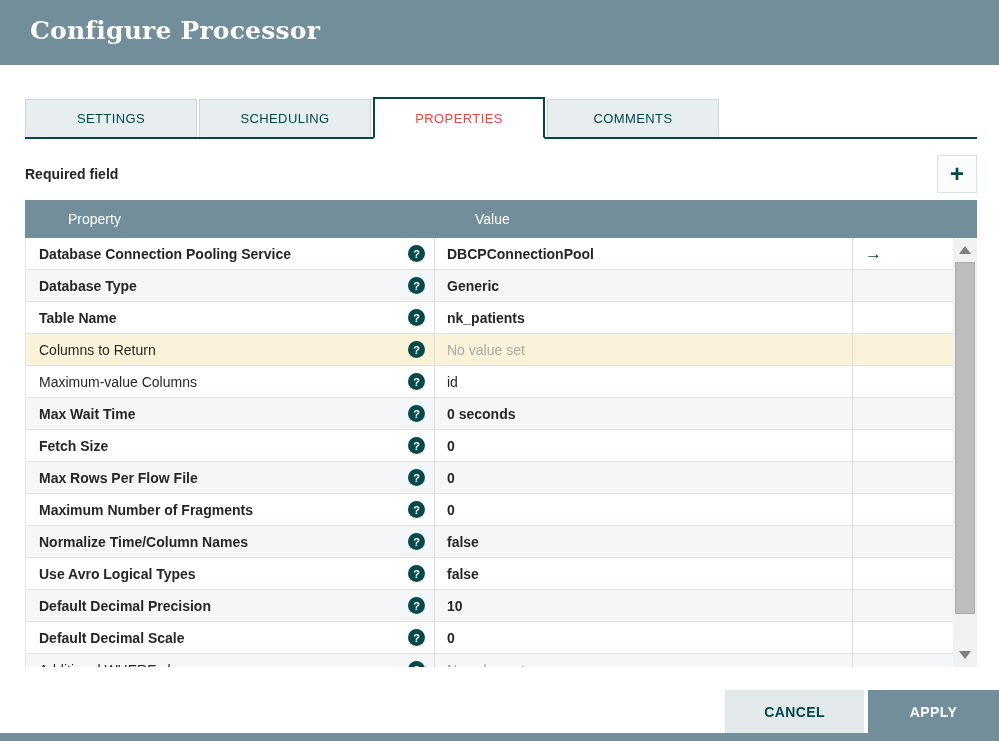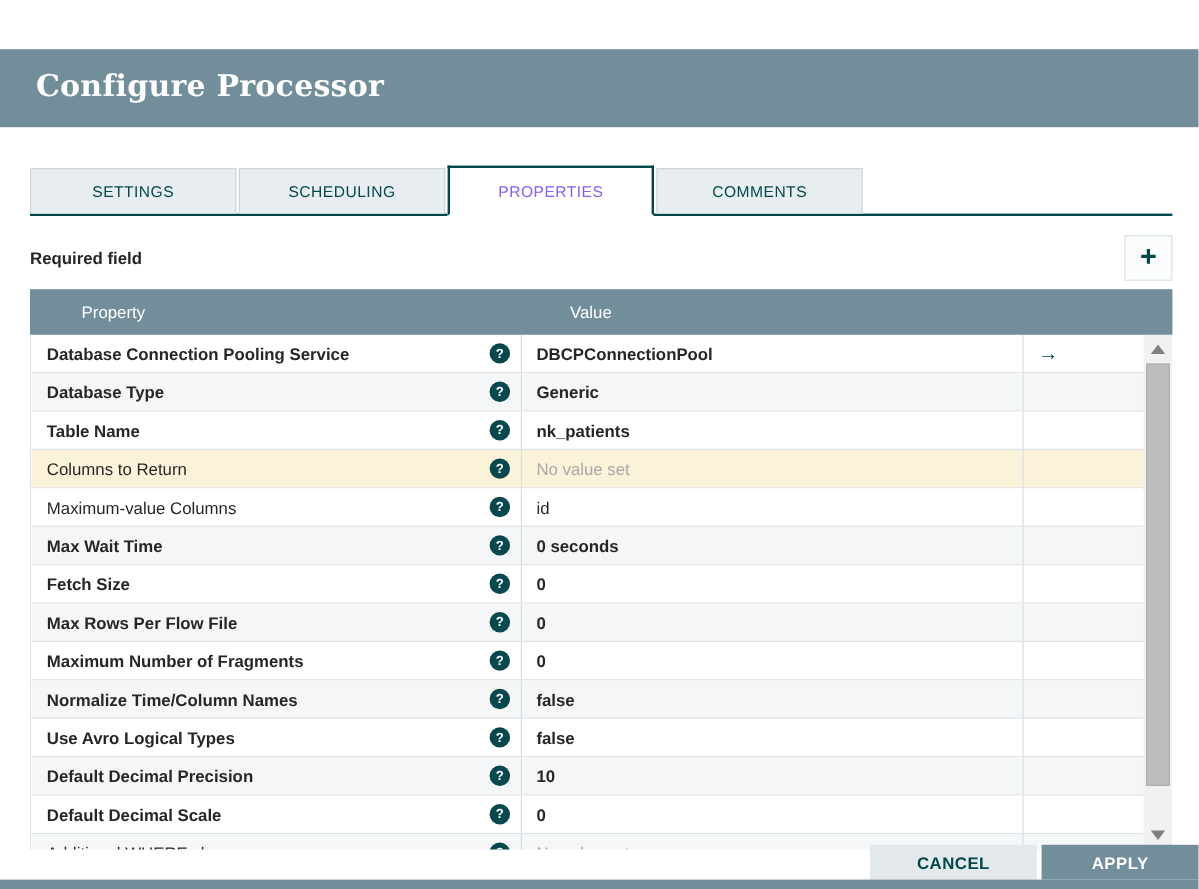--- a/index.html
+++ b/index.html
@@ -2,33 +2,33 @@
 <html><head>
 <meta charset="utf-8">
 <style>
   * { margin:0; padding:0; box-sizing:border-box; }
   html,body { background:#fff; }
   body { font-family:"Liberation Sans", sans-serif; color:#262626; }
 
   .dialog { position:relative; width:999px; height:741px; background:#fff; overflow:hidden; }
 
   
-  .titlebar { height:65px; background:#728e9b; padding:16px 0 0 30px;margin-top:41px; }
+  .titlebar { height:65px; background:#728e9b; padding:16px 0 0 30px; }
   .titlebar h1 { font-family:"DejaVu Serif", serif; font-weight:bold; font-size:25px; color:#ffffff; letter-spacing:0.2px; }
 
   
   .content { padding:0 22px 0 25px; }
 
   
   .tabs { display:flex; align-items:flex-end; gap:2px; margin-top:32px; border-bottom:2px solid #004849; }
   .tab { width:172px; height:38px; background:#e8edf0; border:1px solid #ccd6da; border-bottom:none;
          display:flex; align-items:center; justify-content:center;
          font-size:13px; letter-spacing:0.4px; color:#004849; cursor:pointer; }
   .tab.active { background:#ffffff; border:2px solid #004849; border-bottom:2px solid #ffffff;
-                margin-bottom:-2px; height:42px; color:#8b5cf6; }
+                margin-bottom:-2px; height:42px; color:#ef4444; }
 
   
   .subheader { display:flex; justify-content:space-between; align-items:center; margin-top:15px; height:40px; }
   .required-label { font-size:14px; font-weight:bold; color:#262626; }
   .add-btn { width:40px; height:38px; background:#fbfcfc; border:1px solid #d7e0e4;
              color:#004849; font-size:24px; font-weight:bold; line-height:34px; text-align:center; cursor:pointer; }
 
   
   .ptable { margin-top:6px; }
   .thead { display:flex; align-items:center; height:38px; background:#728e9b; color:#ffffff; font-size:14px;padding-left:30px; }
@@ -52,21 +52,21 @@
   
   .sbar { position:absolute; top:0; right:0; width:24px; height:429px; background:#f1f1f1; }
   .sbtn { position:absolute; left:0; width:24px; height:20px; display:flex; align-items:center; justify-content:center; cursor:pointer; }
   .sbtn.up { top:2px; } .sbtn.down { bottom:2px; }
   .tri-up { width:0; height:0; border-left:6px solid transparent; border-right:6px solid transparent; border-bottom:8px solid #7f7f7f; }
   .tri-down { width:0; height:0; border-left:6px solid transparent; border-right:6px solid transparent; border-top:8px solid #7f7f7f; }
   .sthumb { position:absolute; left:2px; top:24px; width:20px; height:352px; background:#bdbdbd; border:1px solid #adadad; cursor:grab; }
 
   
   .footer { position:absolute; right:0; bottom:8px; display:flex; }
-  .btn { height:29px; border:none; font-size:14px; font-weight:bold; letter-spacing:0.4px; cursor:pointer;
+  .btn { height:43px; border:none; font-size:14px; font-weight:bold; letter-spacing:0.4px; cursor:pointer;
          font-family:"Liberation Sans", sans-serif; }
   .btn.cancel { width:139px; background:#e3e8eb; color:#004849; }
   .btn.apply  { width:131px; background:#728e9b; color:#ffffff; margin-left:4px; }
 
   .bottom-strip { position:absolute; left:0; bottom:0; width:100%; height:8px; background:#728e9b; }
 </style>
 </head>
 <body>
 
 <div class="dialog">

